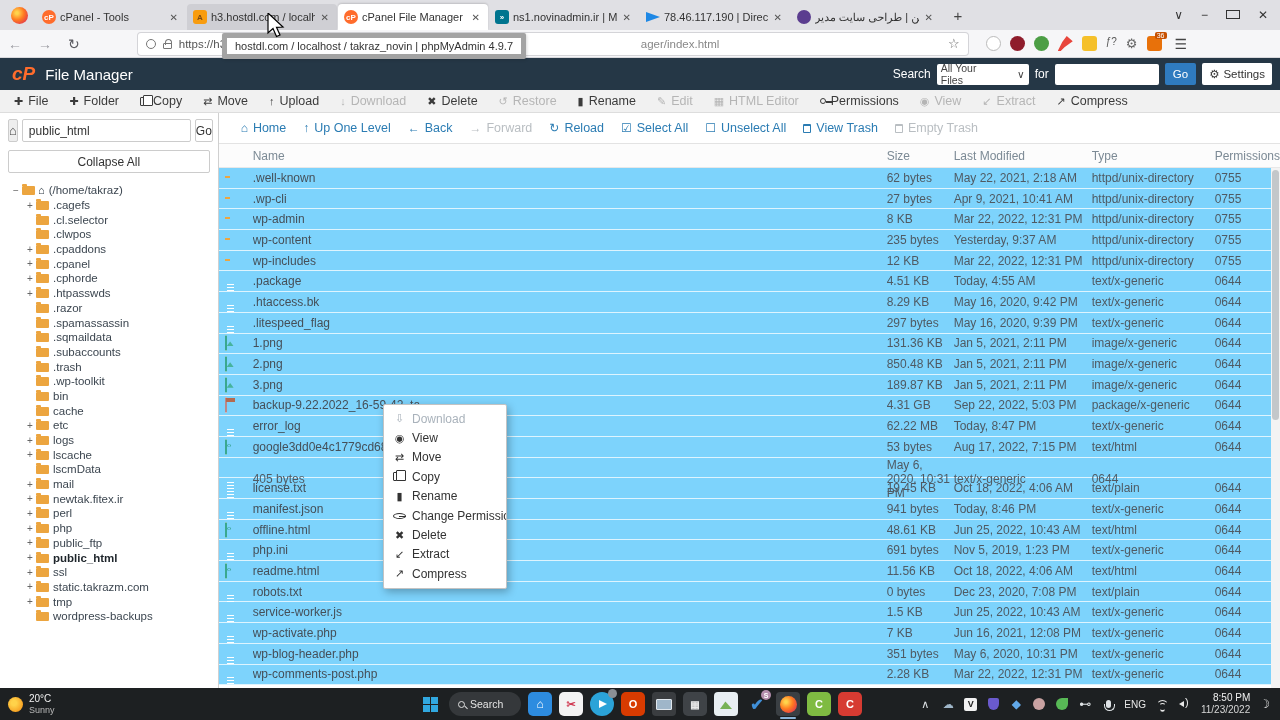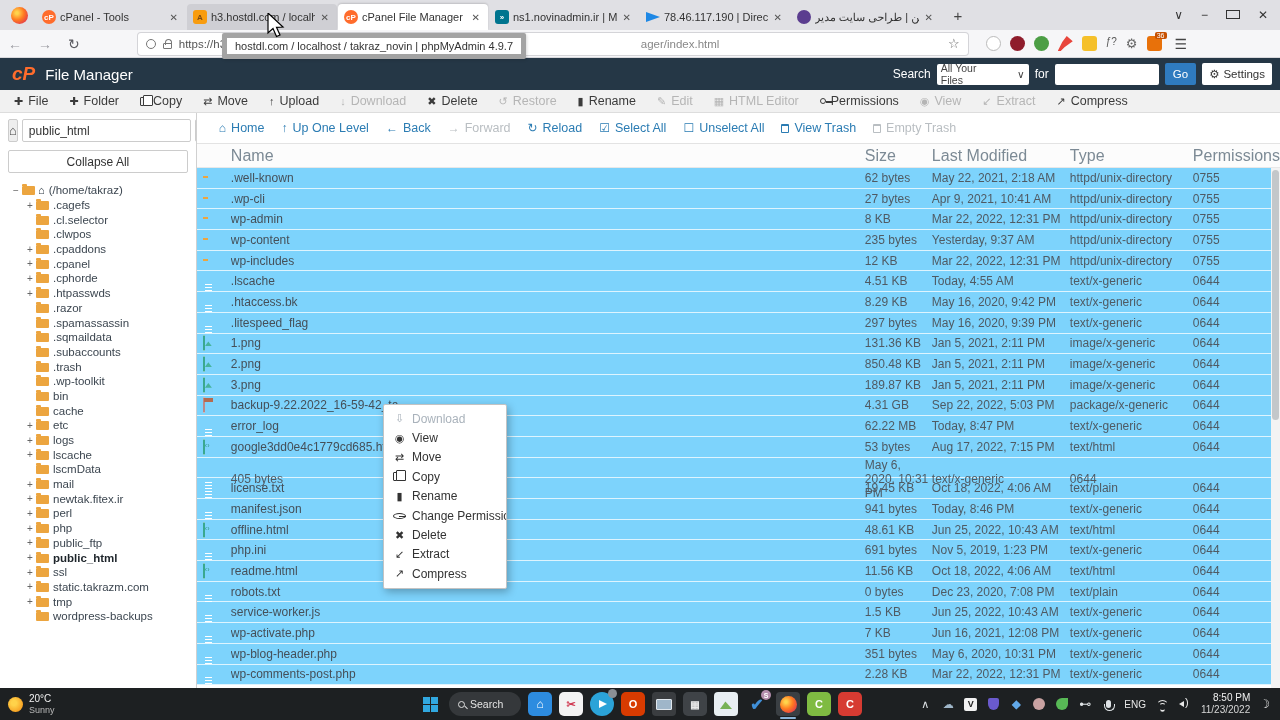--- a/index.html
+++ b/index.html
@@ -90,21 +90,21 @@
   .fold::before { content:''; position:absolute; top:-2px; left:0; width:5px; height:2px; background:#eca53f; border-radius:1px 1px 0 0; }
   .rooticon { color:#36414b; font-size:11px; margin-left:3px; }
 
   
   .mainpane { position:relative; flex:1; background:#fff; }
   .navrow { height:31px; display:flex; align-items:center; gap:17px; padding-left:22px; border-bottom:1px solid #e3e3e3; font-size:12.5px; }
   .nitem { display:flex; align-items:center; gap:5px; color:#2b7cb3; white-space:nowrap; }
   .nitem.dis { color:#b9bec2; }
   .nitem .nic { font-size:12px; }
   .trash-ic { position:relative; width:8px; height:9px; border:1.2px solid currentColor; border-top:2.2px solid currentColor; border-radius:1px; }
-  .thead { height:24px; display:grid; grid-template-columns:28px 634px 67px 138px 123px auto; align-items:center; padding-left:6px; font-size:16px; color:#7c8a95; background:#fcfcfc; border-bottom:1px solid #e8e8e8; }
+  .thead { height:24px; display:grid; grid-template-columns:28px 634px 67px 138px 123px auto; align-items:center; padding-left:6px; font-size:12px; color:#7c8a95; background:#fcfcfc; border-bottom:1px solid #e8e8e8; }
   .rows { }
   .frow { height:20.7px; display:grid; grid-template-columns:28px 634px 67px 138px 123px auto; align-items:center; padding-left:6px; background:#7dd3fc; border-bottom:1px solid rgba(255,255,255,.75); font-size:12px; color:#4f5a63; }
   .frow .fname { color:#454f58; white-space:nowrap; overflow:hidden; }
   .fi { width:13px; height:11px; position:relative; }
   .fi-folder { background:#eca53f; border-radius:1px; }
   .fi-folder::before { content:''; position:absolute; top:-2px; left:0; width:5px; height:2px; background:#eca53f; }
   .fi-text,.fi-image,.fi-package,.fi-html { width:11px; height:14px; margin-top:-1px; border-radius:1px; }
   .fi-text { background:#7d5fa8; }
   .fi-text::before { content:''; position:absolute; left:2px; top:3px; width:7px; height:1px; background:#fff; box-shadow:0 3px 0 #fff, 0 6px 0 #fff; }
   .fi-image { background:#fff; border:1px solid #3aa88f; }
@@ -592,21 +592,21 @@
           <div class="frow">
             <span><span class="fi fi-folder"></span></span>
             <span class="fname">wp-includes</span>
             <span>12 KB</span>
             <span>Mar 22, 2022, 12:31 PM</span>
             <span>httpd/unix-directory</span>
             <span>0755</span>
           </div>
           <div class="frow">
             <span><span class="fi fi-text"></span></span>
-            <span class="fname">.lscache</span>
+            <span class="fname">.package</span>
             <span>4.51 KB</span>
             <span>Today, 4:55 AM</span>
             <span>text/x-generic</span>
             <span>0644</span>
           </div>
           <div class="frow">
             <span><span class="fi fi-text"></span></span>
             <span class="fname">.htaccess.bk</span>
             <span>8.29 KB</span>
             <span>May 16, 2020, 9:42 PM</span>

